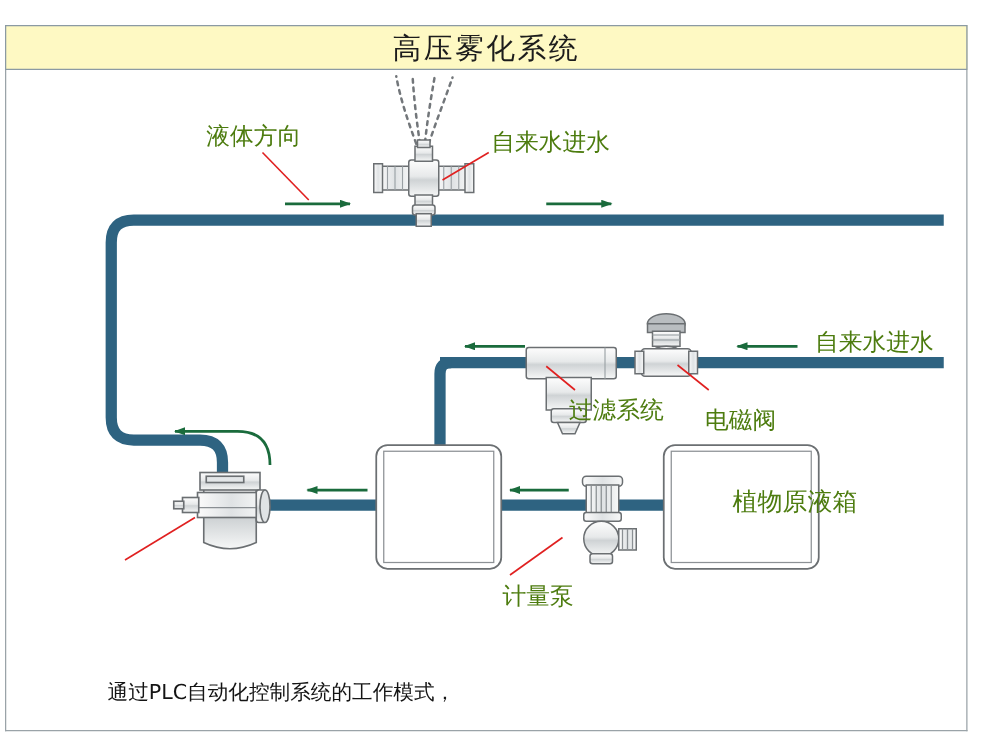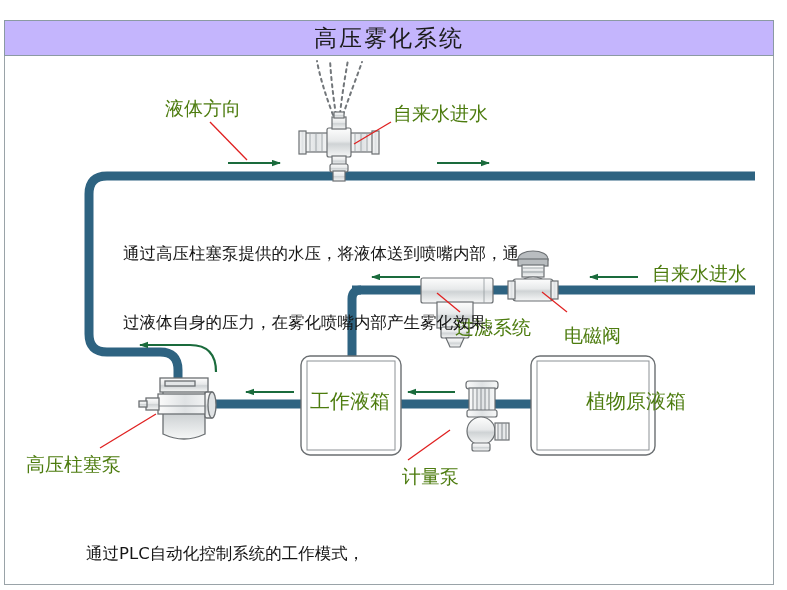--- a/index.html
+++ b/index.html
@@ -12,21 +12,21 @@
   #root{position:relative;width:787px;height:590px;background:#fff;}
 
   
   .frame{
     position:absolute;left:4px;top:20px;width:770px;height:565px;
     border:1px solid #9aa3a8;border-top:none;box-sizing:border-box;
     background:#fff;
   }
   .title-bar{
     position:absolute;left:4px;top:20px;width:770px;height:36px;
-    background:#c4b5fd;border:1px solid #8b9aa3;box-sizing:border-box;
+    background:#fef9c3;border:1px solid #8b9aa3;box-sizing:border-box;
     display:flex;align-items:center;justify-content:center;
   }
   .title-bar span{
     font-size:23px;color:#1c1c1c;letter-spacing:2px;
     font-family:"DejaVu Sans","Liberation Sans",sans-serif;
   }
 
   
   #scene{position:absolute;left:0;top:0;width:787px;height:590px;}
 
@@ -211,28 +211,22 @@
       <line x1="408" y1="460" x2="450" y2="430"></line>
     </g>
 
   </svg>
 
   <div class="lbl red l-liquid-dir">液体方向</div>
   <div class="lbl red l-nozzle">自来水进水</div>
   <div class="lbl red l-tapwater">自来水进水</div>
   <div class="lbl red l-filter">过滤系统</div>
   <div class="lbl red l-solenoid">电磁阀</div>
-  <div class="lbl red l-hp-pump">高压柱塞泵</div>
   <div class="lbl red l-meter-pump">计量泵</div>
-  <div class="lbl red l-tank-work">工作液箱</div>
   <div class="lbl red l-tank-stock">植物原液箱</div>
 
-  <div class="para p-top">
-    <div>通过高压柱塞泵提供的水压，将液体送到喷嘴内部，通</div>
-    <div>过液体自身的压力，在雾化喷嘴内部产生雾化效果。</div>
-  </div>
 
   <div class="para p-bottom">
     <div>通过PLC自动化控制系统的工作模式，</div>
     
   </div>
 
 </div>
 
 </body></html>

